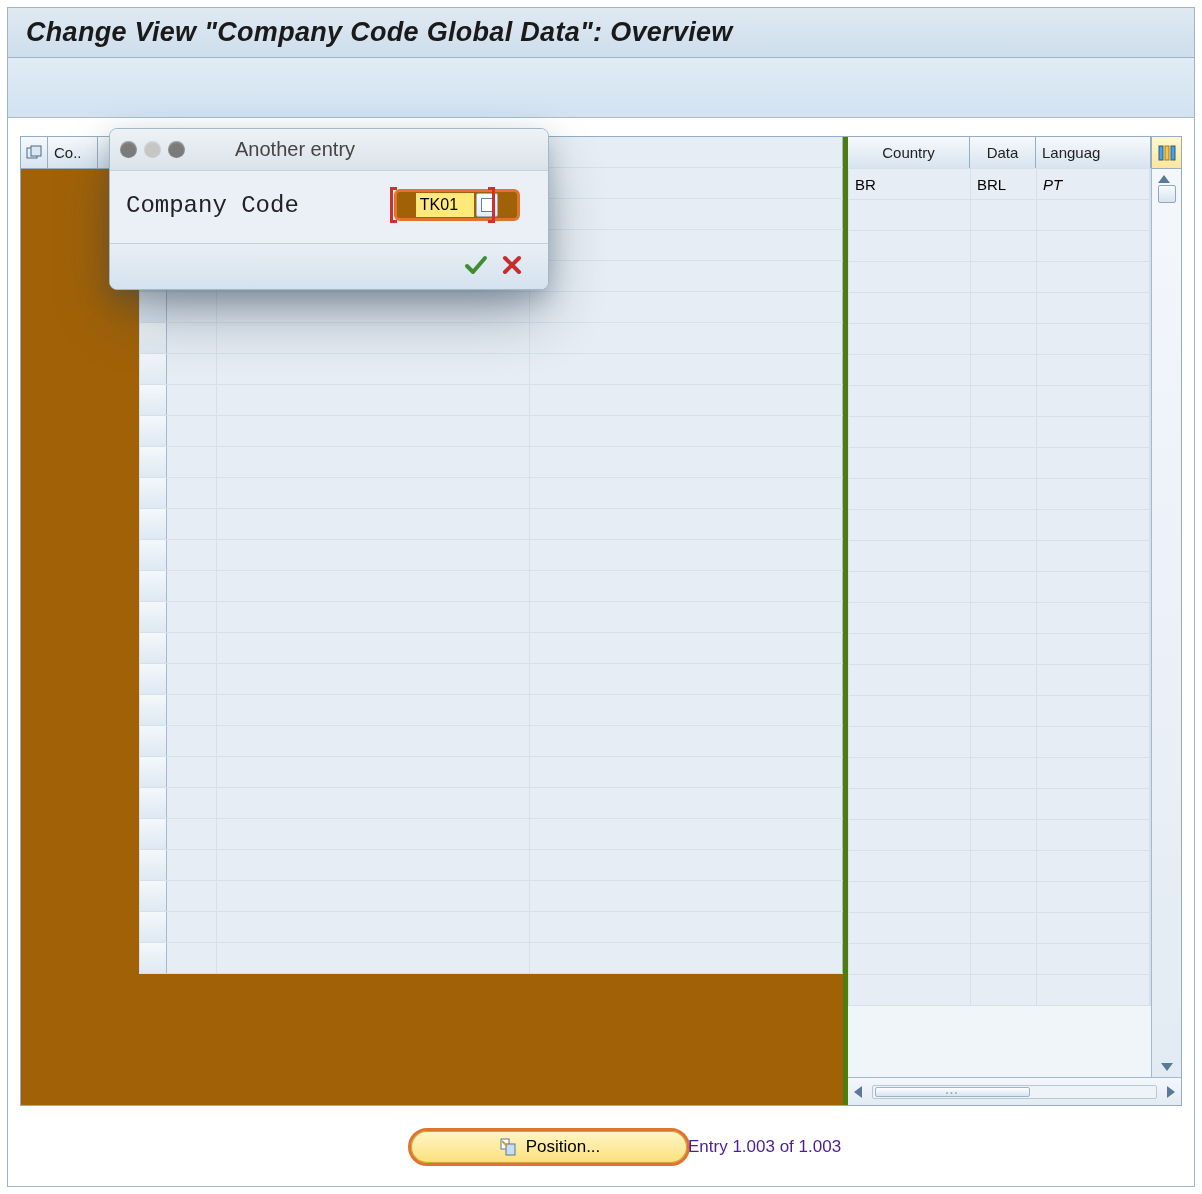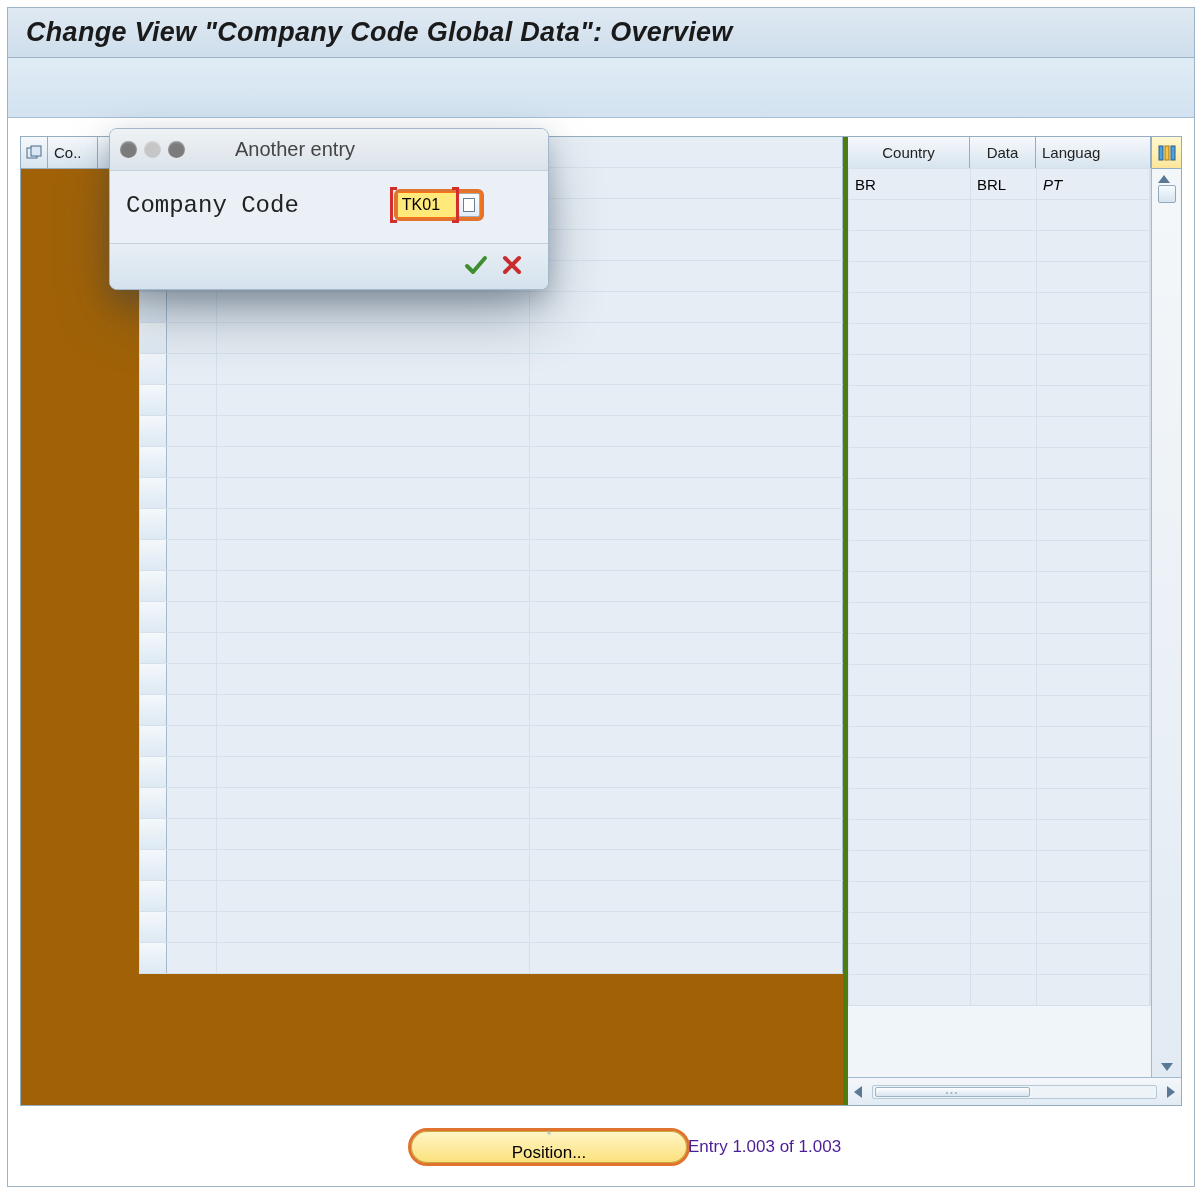--- a/index.html
+++ b/index.html
@@ -150,21 +150,20 @@
     width: 282px; height: 38px;
     border-radius: 19px;
     border: 3px solid #e0742e;
     background: linear-gradient(#fff6c8, #fbe07a);
     display: flex;
     align-items: center;
     justify-content: center;
     gap: 8px;
     font-size: 17px;
     box-shadow: inset 0 0 0 1px #c9a63e;
-    flex-direction: column;
   }
   .position-btn svg { width:20px; height:20px; }
   .entry-text {
     position: absolute;
     left: 680px;
     font-size: 17px;
     color: #4c1d95;
   }
   
   .dialog {
@@ -190,22 +189,22 @@
   .tl { width:17px;height:17px;border-radius:50%; background:#7b7b7b; box-shadow: inset 0 1px 2px rgba(255,255,255,.4);}
   .tl.dim { background:#c6c6c6;}
   .dlg-title-text { font-size:20px; color:#444; }
   .dialog-body { padding: 18px 16px 22px 16px; display:flex; align-items:center; gap: 95px;}
   .dlg-label { font-size:24px; color:#222;font-family:Liberation Mono, monospace;}
   .input-wrap {
     position: relative;
     display:flex; align-items:center;
     border: 3px solid #e0742e;
     border-radius: 6px;
-    padding: 1px 1px;
-    background: #f97316;
+    padding: 1px 19px;
+    background: #a16207;
   }
   .input-brackets-l, .input-brackets-r {
     position:absolute; top:-5px; bottom:-5px; width:7px;
   }
   .input-brackets-l { left:-7px; border-left:3px solid #d32e2e; border-top:3px solid #d32e2e; border-bottom:3px solid #d32e2e;}
   .input-brackets-r { right:22px; border-right:3px solid #d32e2e; border-top:3px solid #d32e2e; border-bottom:3px solid #d32e2e;}
   .company-input {
     width: 58px;
     height: 24px;
     border: none;

